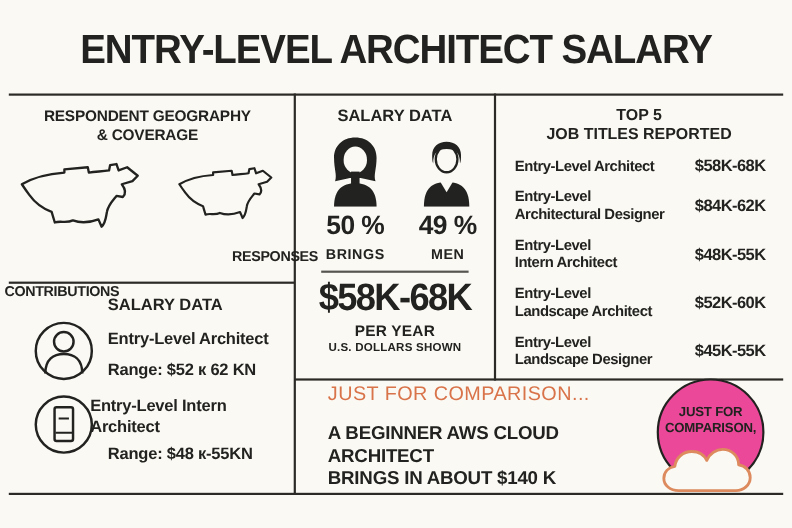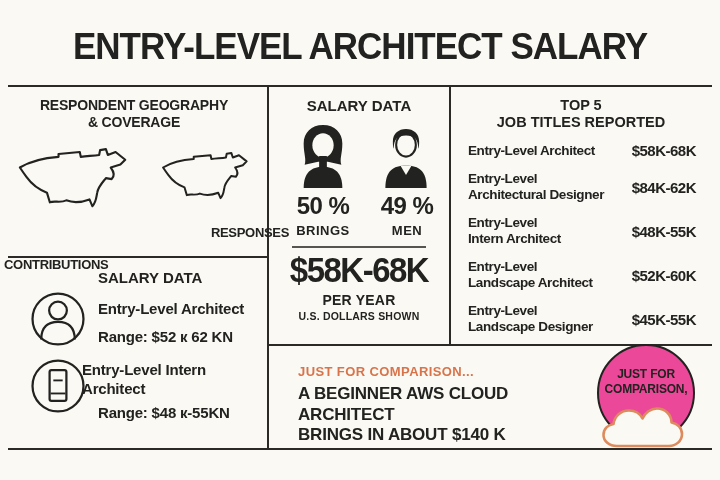--- a/index.html
+++ b/index.html
@@ -40,21 +40,21 @@
   .usd-note{left:268px;top:310px;width:182px;text-align:center;font-size:10.5px;font-weight:700;letter-spacing:0.2px;}
 
   
   .top5-heading{left:452px;top:97px;width:258px;font-size:14.5px;font-weight:700;line-height:17px;}
   .top5-rows{left:468px;top:142px;width:228px;position:absolute;display:flex;flex-direction:column;gap:12px;}
   .top5-row{display:flex;justify-content:space-between;align-items:center;}
   .top5-title{font-size:13.5px;font-weight:700;line-height:16px;letter-spacing:-0.4px;}
   .top5-salary{font-size:15px;font-weight:700;letter-spacing:-0.5px;white-space:nowrap;}
 
   
-  .cmp-heading{left:298px;top:364px;font-size:13px;font-weight:700;letter-spacing:0.4px;color:#D9734A;}
+  .cmp-heading{left:298px;top:348px;font-size:18px;font-weight:400;letter-spacing:0.4px;color:#D9734A;}
   .cmp-body{left:298px;top:384px;width:310px;font-size:17px;font-weight:700;line-height:20.5px;letter-spacing:-0.2px;}
   .badge-circle{
     left:597px;top:344px;width:94px;height:94px;border-radius:50%;
     border:2.5px solid #222220;background:#ec4899;position:absolute;
   }
   .badge-label{position:absolute;left:0;top:21px;width:100%;text-align:center;
     font-size:12px;font-weight:700;line-height:15px;letter-spacing:-0.2px;}
   .cloud{left:601px;top:397px;position:absolute;}
 </style>
 </head>

